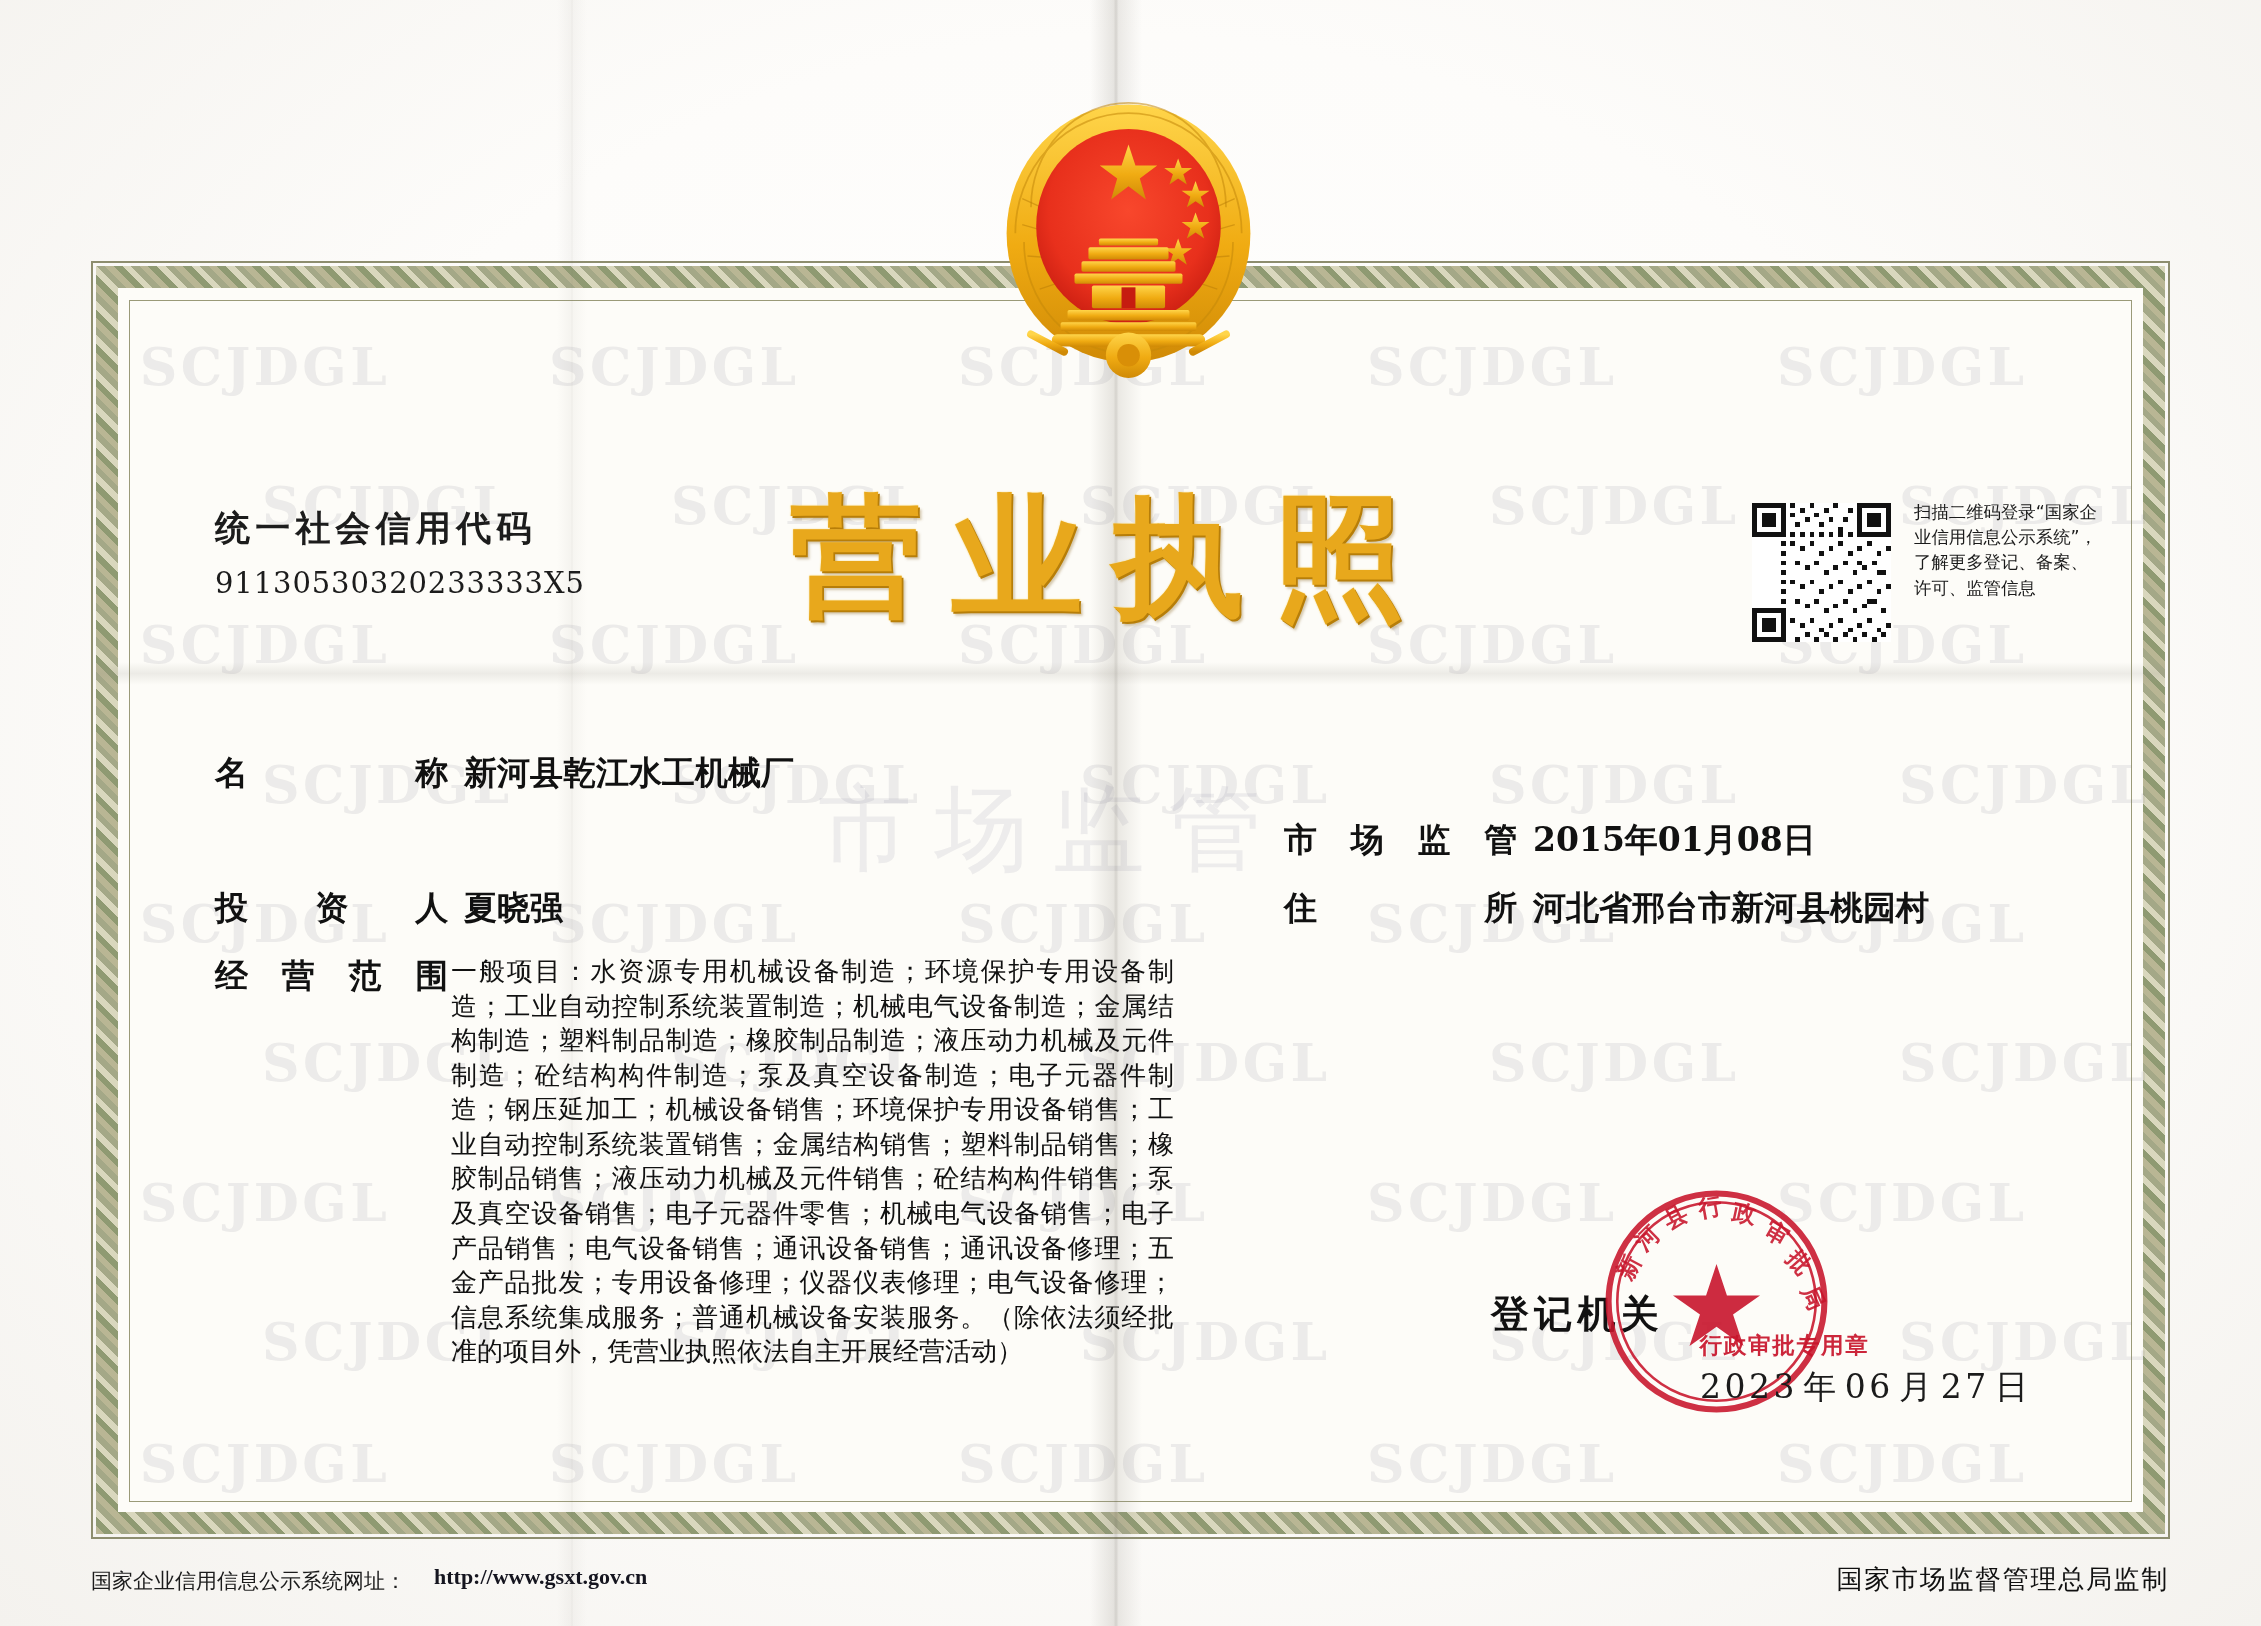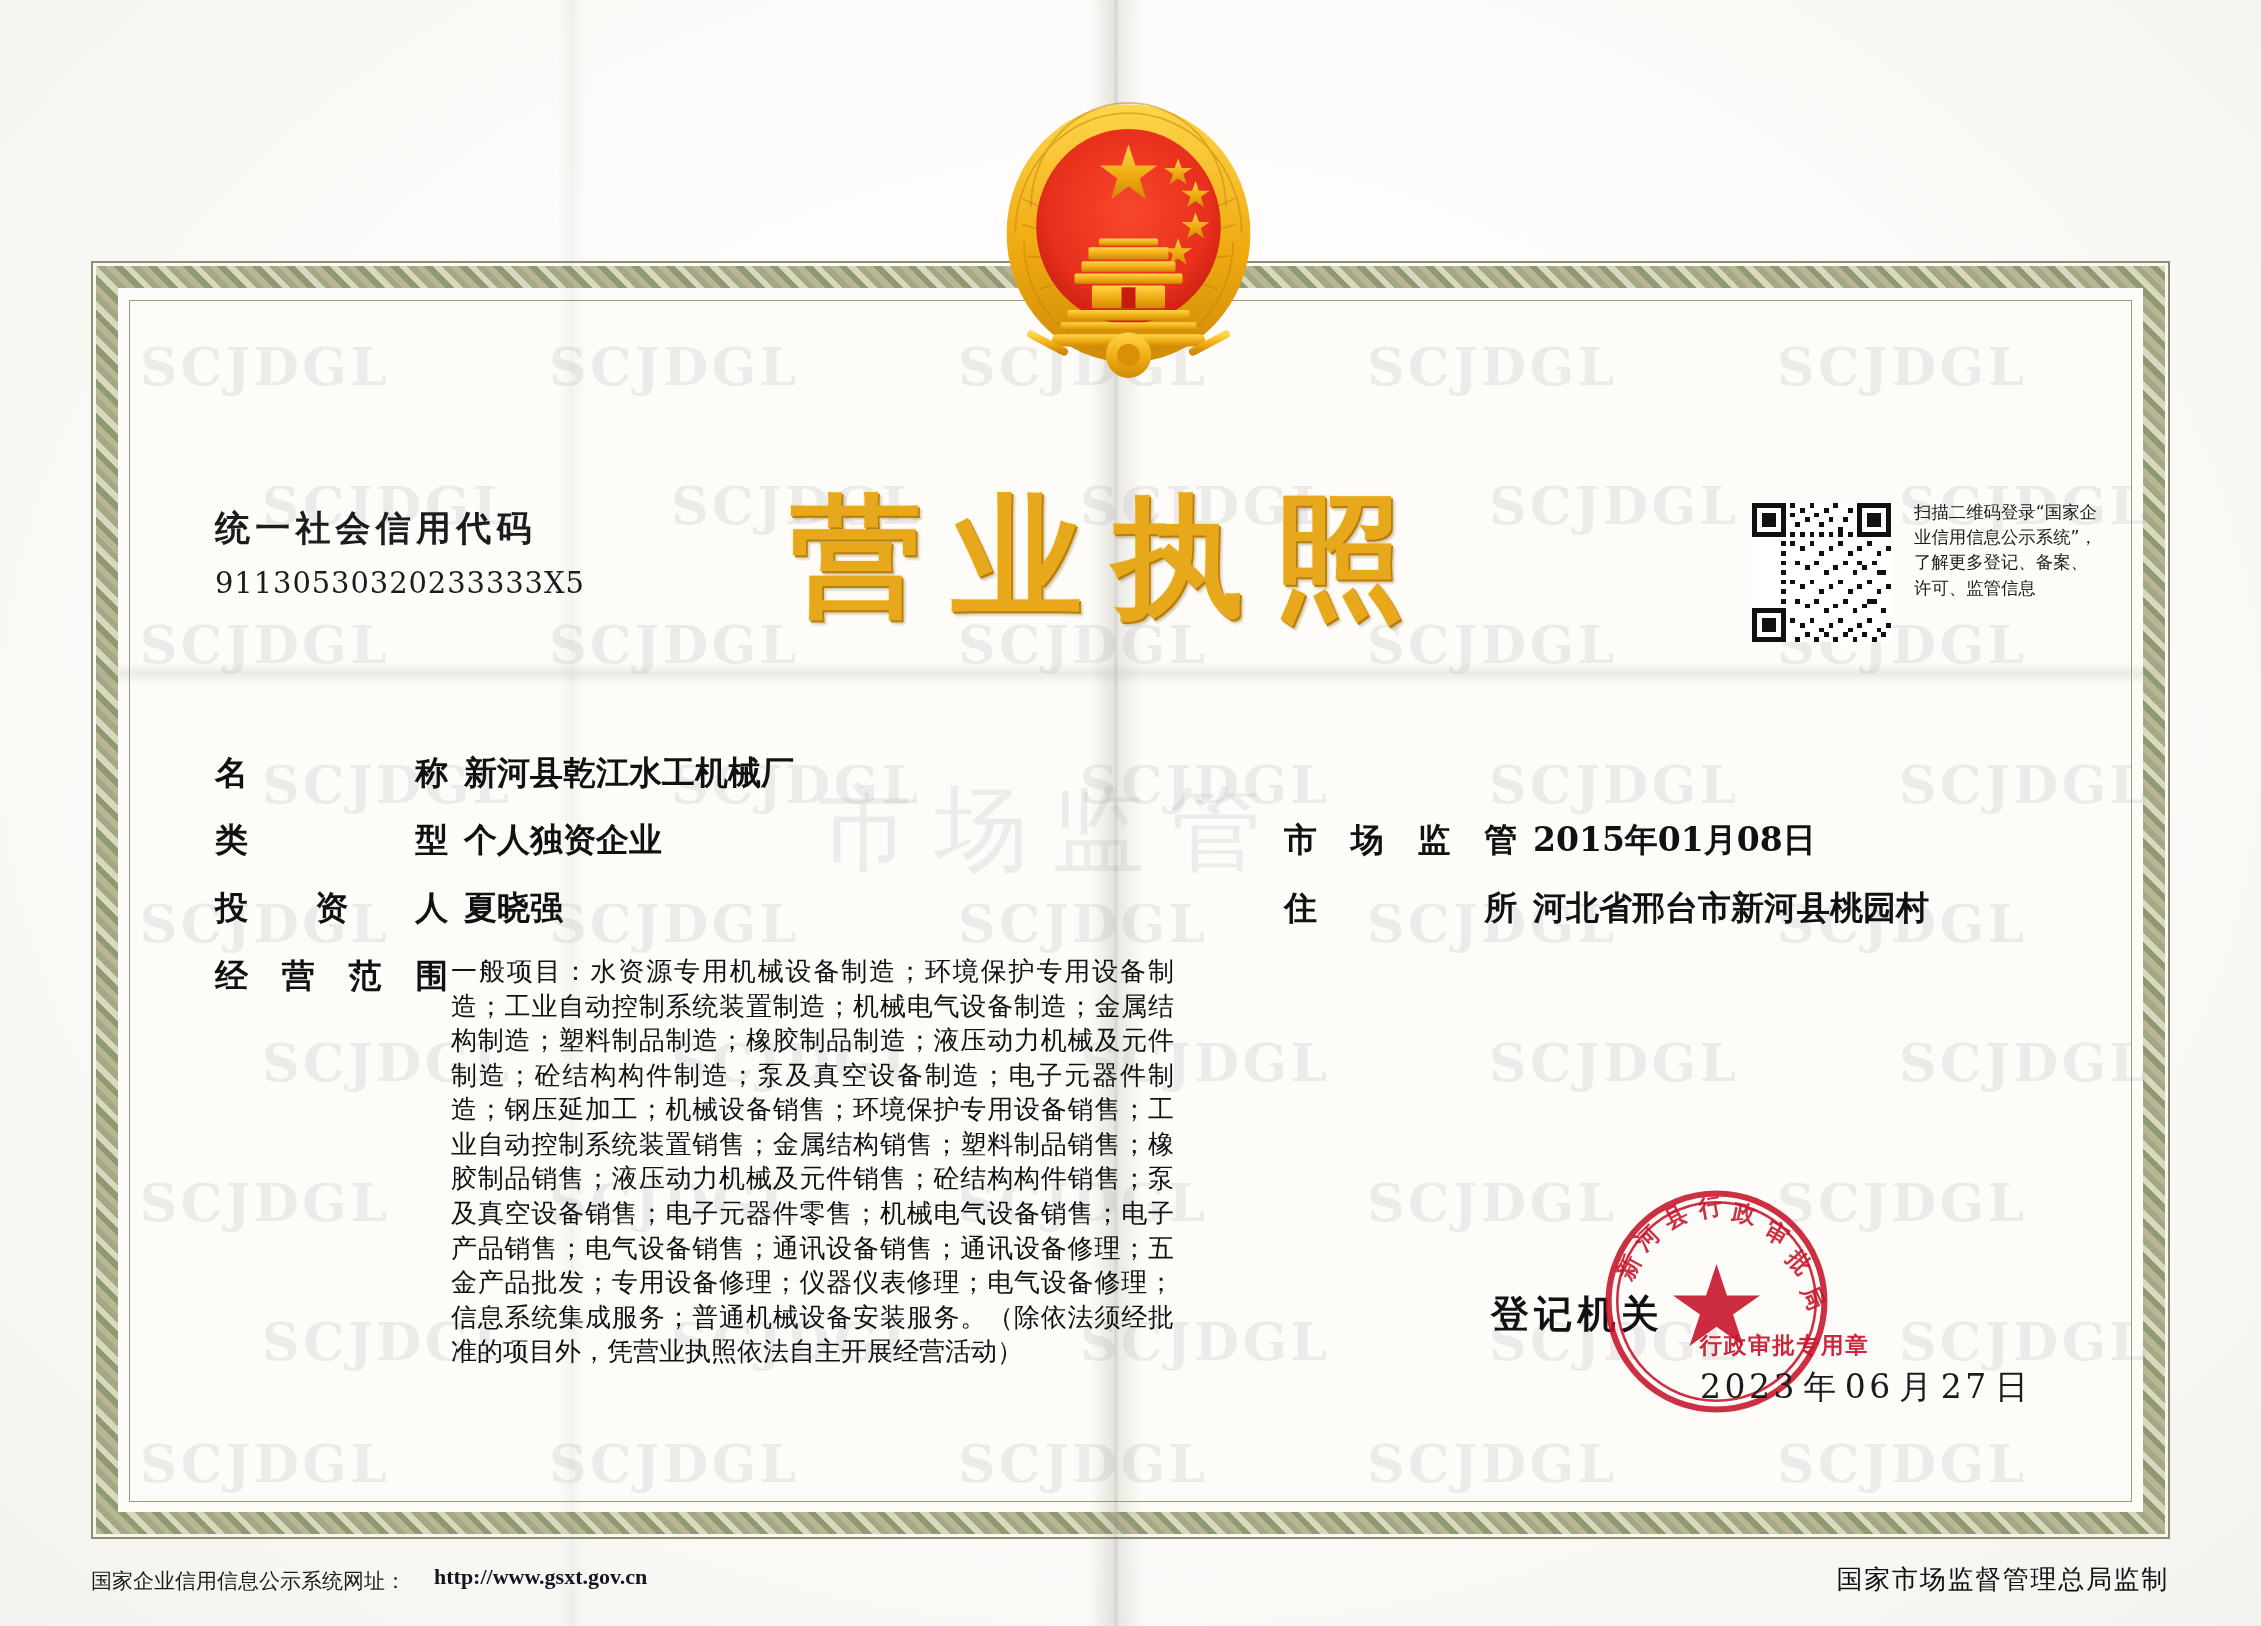--- a/index.html
+++ b/index.html
@@ -566,23 +566,20 @@
         <rect x="24" y="20" width="1" height="1"></rect>
           <rect x="26" y="14" width="1" height="1"></rect>
       </g>
     </svg>
   </div>
   <div id="qr-text">扫描二维码登录“国家企业信用信息公示系统”，了解更多登记、备案、许可、监管信息</div>
 
   <div class="field" id="row-name">
     <span class="f-label spread4">名称</span><span class="f-value">新河县乾江水工机械厂</span>
   </div>
-  <div class="field" id="row-type">
-    <span class="f-label spread4">类型</span><span class="f-value">个人独资企业</span>
-  </div>
   <div class="field" id="row-owner">
     <span class="f-label spread4">投资人</span><span class="f-value">夏晓强</span>
   </div>
   <div class="field" id="row-scope">
     <span class="f-label spread4">经营范围</span>
   </div>
   <div id="scope-text">一般项目：水资源专用机械设备制造；环境保护专用设备制造；工业自动控制系统装置制造；机械电气设备制造；金属结构制造；塑料制品制造；橡胶制品制造；液压动力机械及元件制造；砼结构构件制造；泵及真空设备制造；电子元器件制造；钢压延加工；机械设备销售；环境保护专用设备销售；工业自动控制系统装置销售；金属结构销售；塑料制品销售；橡胶制品销售；液压动力机械及元件销售；砼结构构件销售；泵及真空设备销售；电子元器件零售；机械电气设备销售；电子产品销售；电气设备销售；通讯设备销售；通讯设备修理；五金产品批发；专用设备修理；仪器仪表修理；电气设备修理；信息系统集成服务；普通机械设备安装服务。（除依法须经批准的项目外，凭营业执照依法自主开展经营活动）</div>
 
   <div class="field" id="row-found">
     <span class="f-label spread4">市场监管</span><span class="f-value">2015年01月08日</span>

